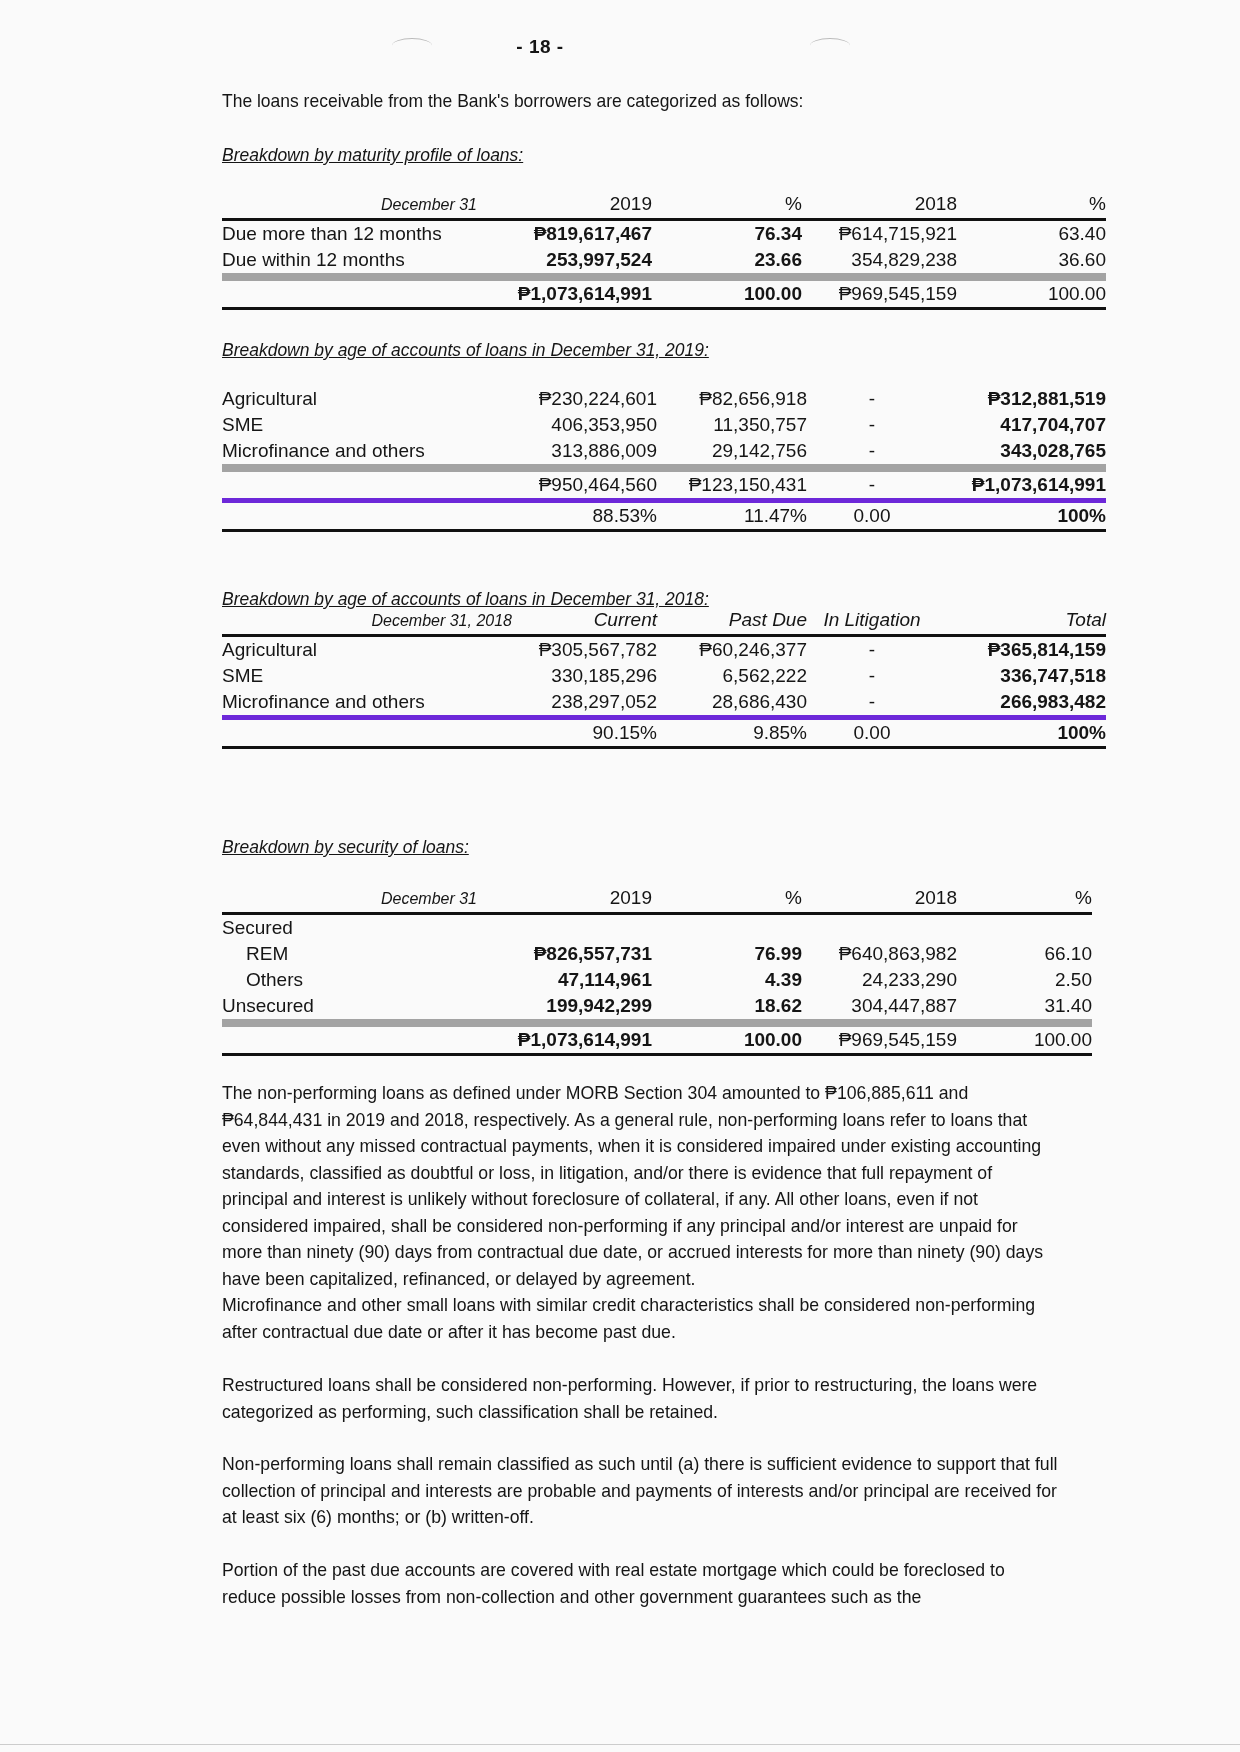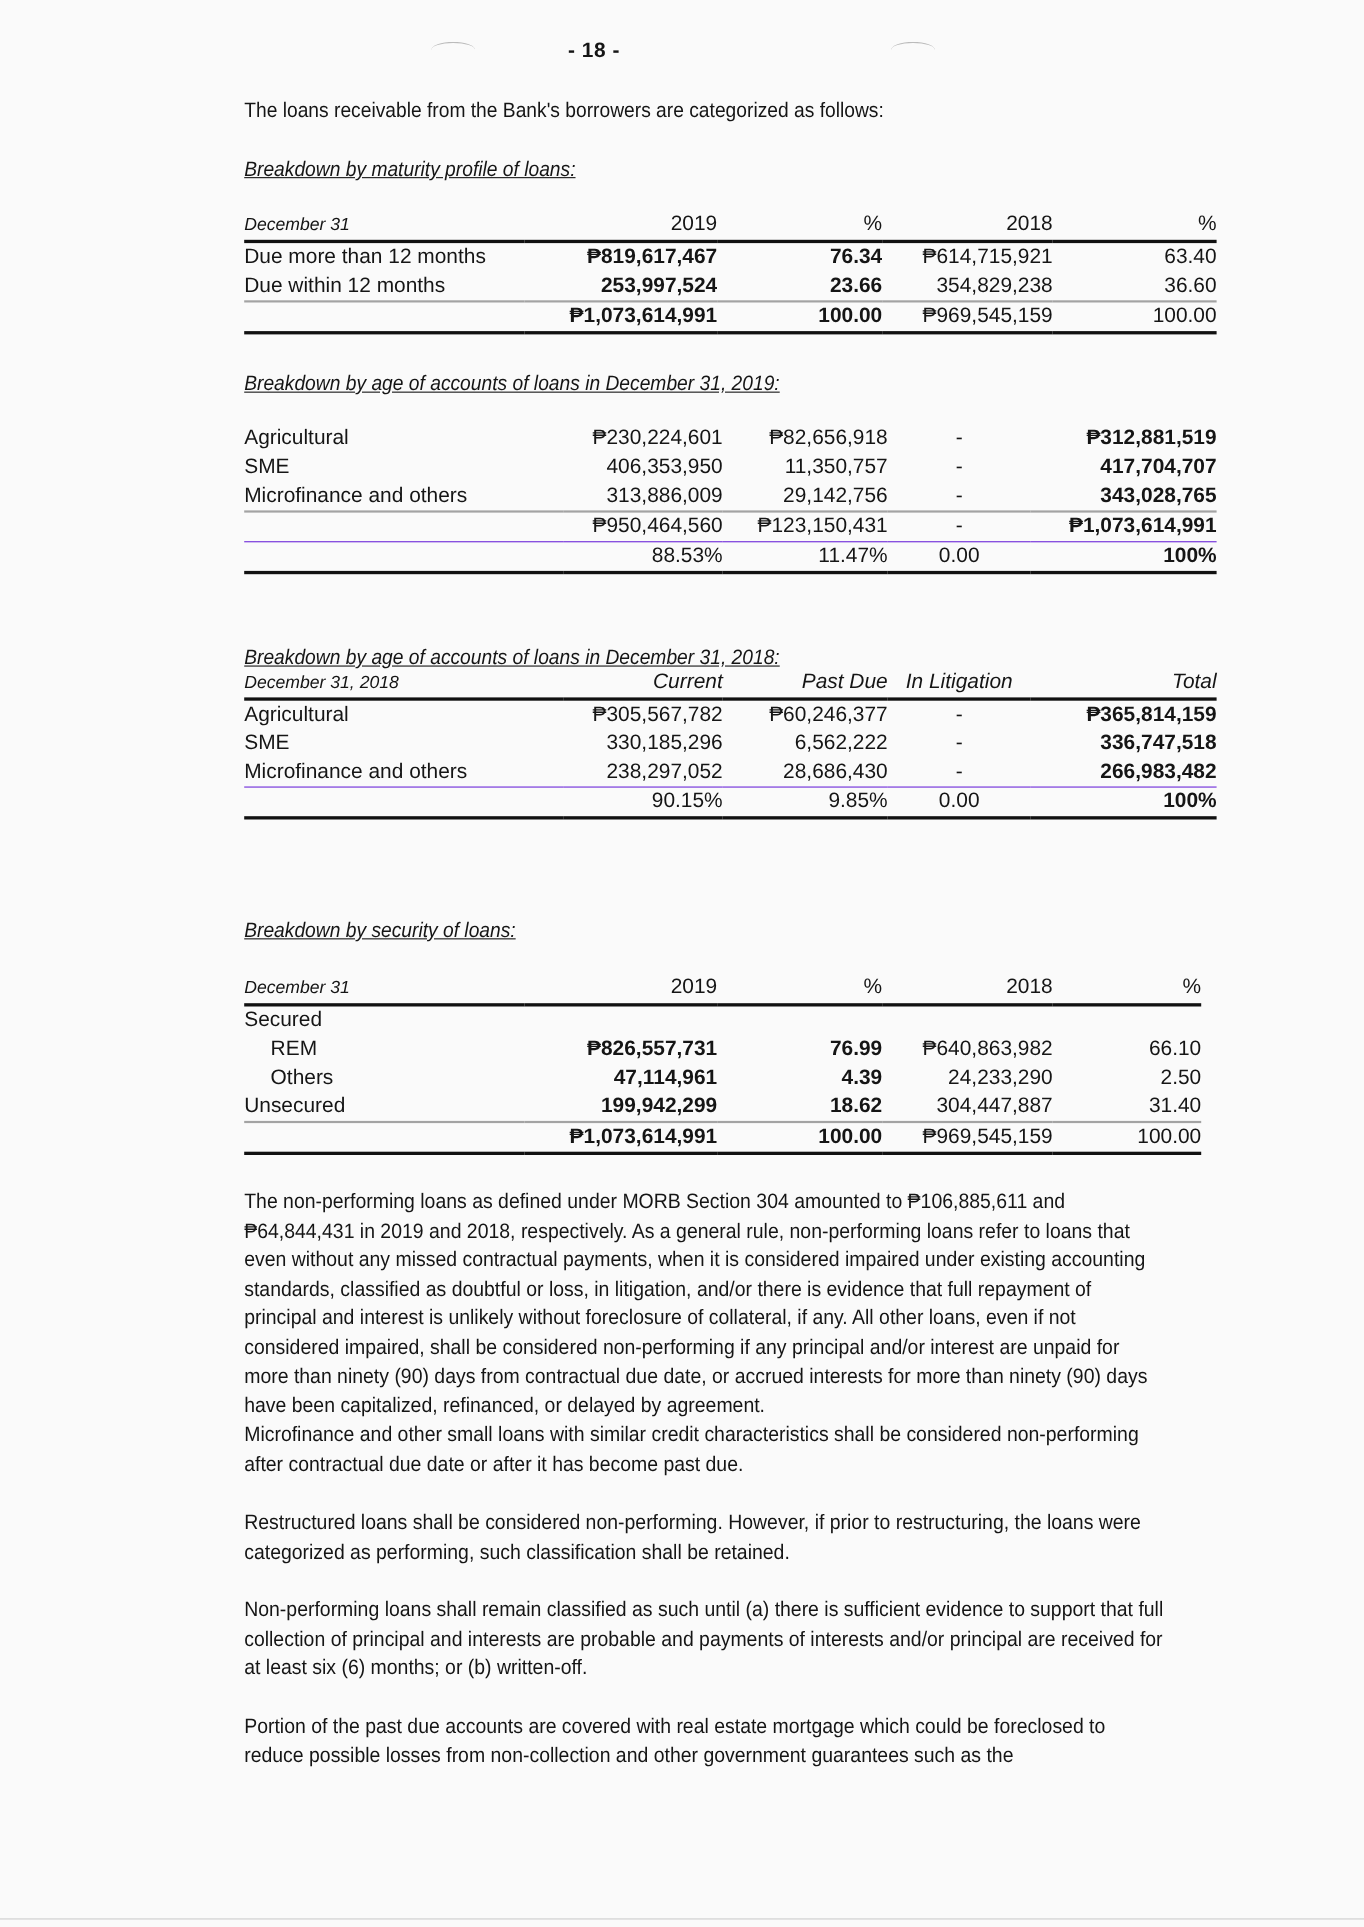--- a/index.html
+++ b/index.html
@@ -21,28 +21,28 @@
     position: absolute; font-size: 19px; font-style: italic; text-decoration: underline;
     white-space: nowrap; transform: scaleX(0.92); transform-origin: left;
   }
   table.fin {
     position: absolute; border-collapse: collapse; font-size: 19px;
   }
   table.fin td, table.fin th {
     padding: 0 0; height: 26px; line-height: 26px; white-space: nowrap; font-weight: normal;
   }
   table.fin th { font-size: 19px; }
-  table.fin th.lbl { font-style: italic; font-size: 16px; text-align: left; vertical-align: bottom; margin-left: 12px; }
+  table.fin th.lbl { font-style: italic; font-size: 16px; text-align: right; vertical-align: bottom; margin-left: 12px; }
   table.fin .r { text-align: right; }
   table.fin .c { text-align: center; }
   table.fin .b { font-weight: bold; }
   table.fin .i { font-style: italic; }
   table.fin tr.head th { border-bottom: 3px solid #111; height: 28px; }
-  table.fin tr.rule-top td { border-top: 2px solid #a3a3a3; }
-  table.fin tr.thin-top td { border-top: 1px solid #6d28d9; }
+  table.fin tr.rule-top td { border-top: 8px solid #a3a3a3; }
+  table.fin tr.thin-top td { border-top: 5px solid #6d28d9; }
   table.fin tr.last td { border-bottom: 3px solid #111; }
   .indent { padding-left: 24px !important; }
   .para {
     position: absolute; font-size: 19px; line-height: 26.5px; width: 900px;
     transform: scaleX(0.93); transform-origin: left;
   }
   .footer-line { position: absolute; left: 0; top: 1744px; width: 1240px; height: 1px; background: #ccc; }
 </style>
 </head>
 <body>

